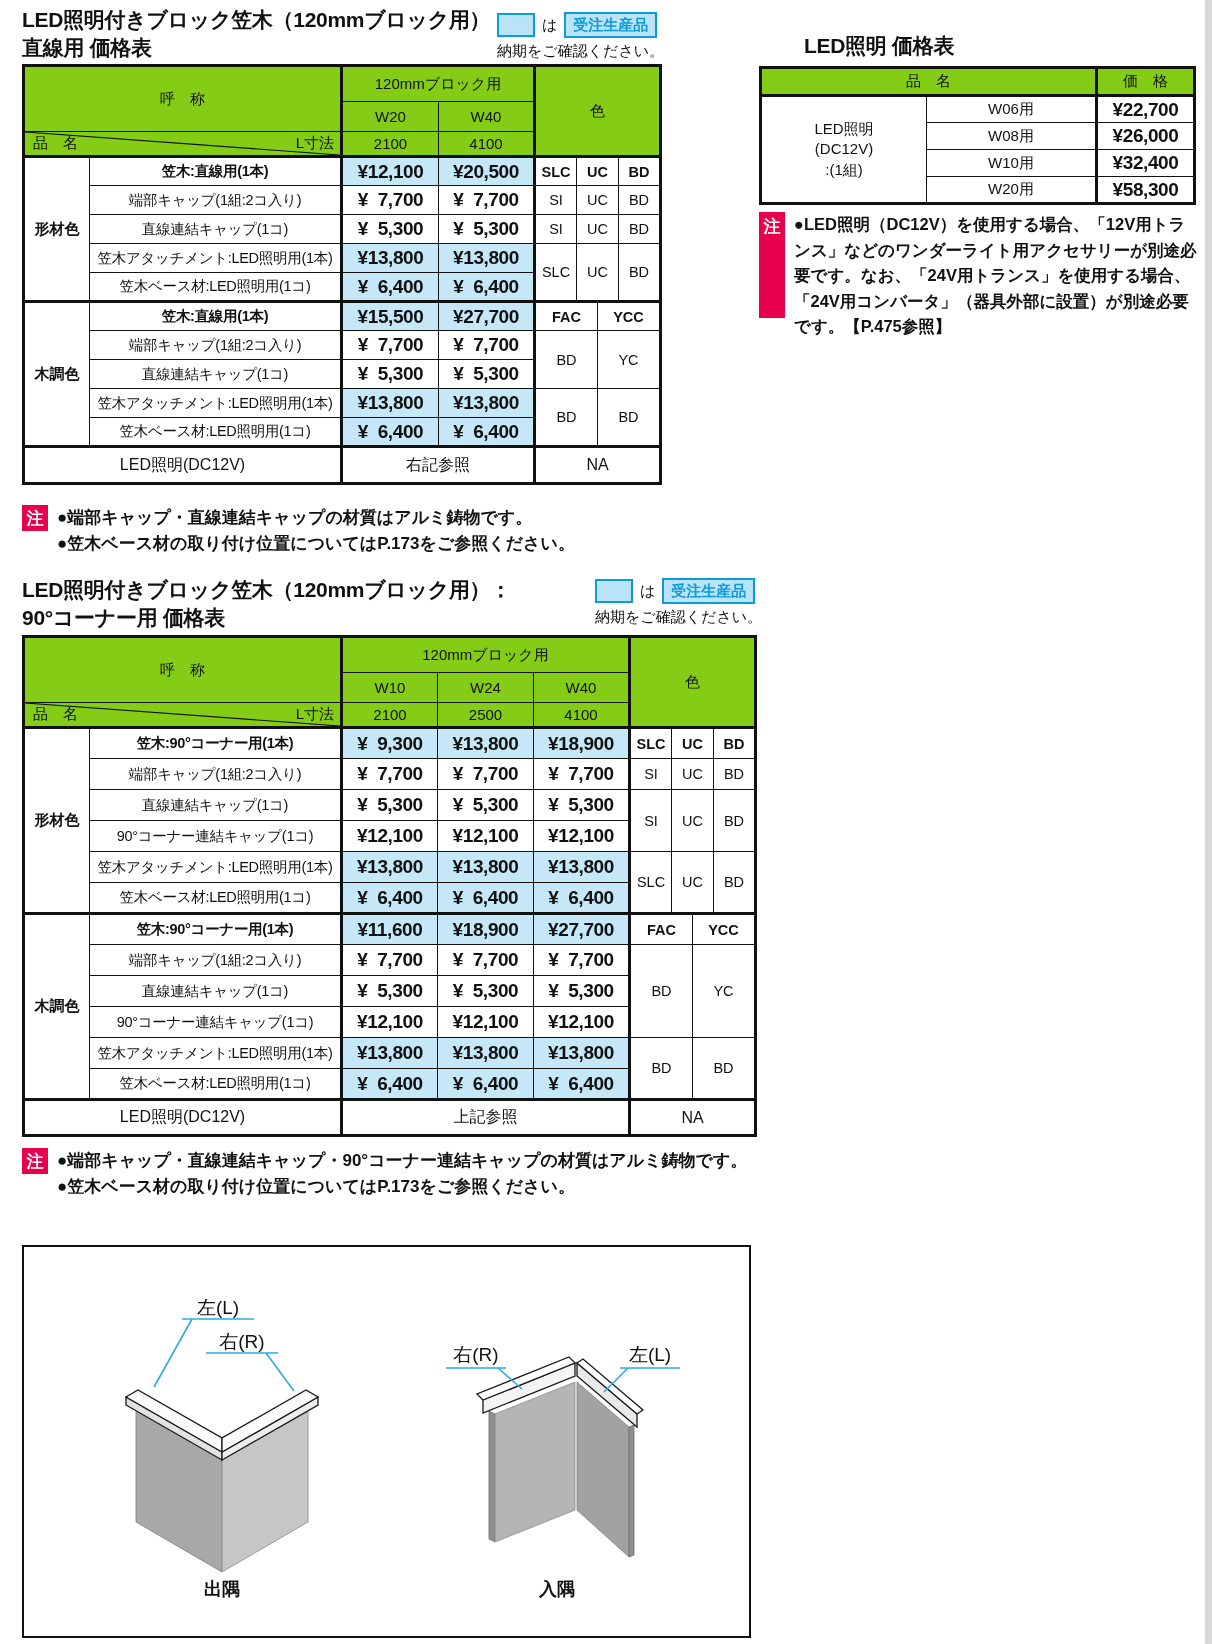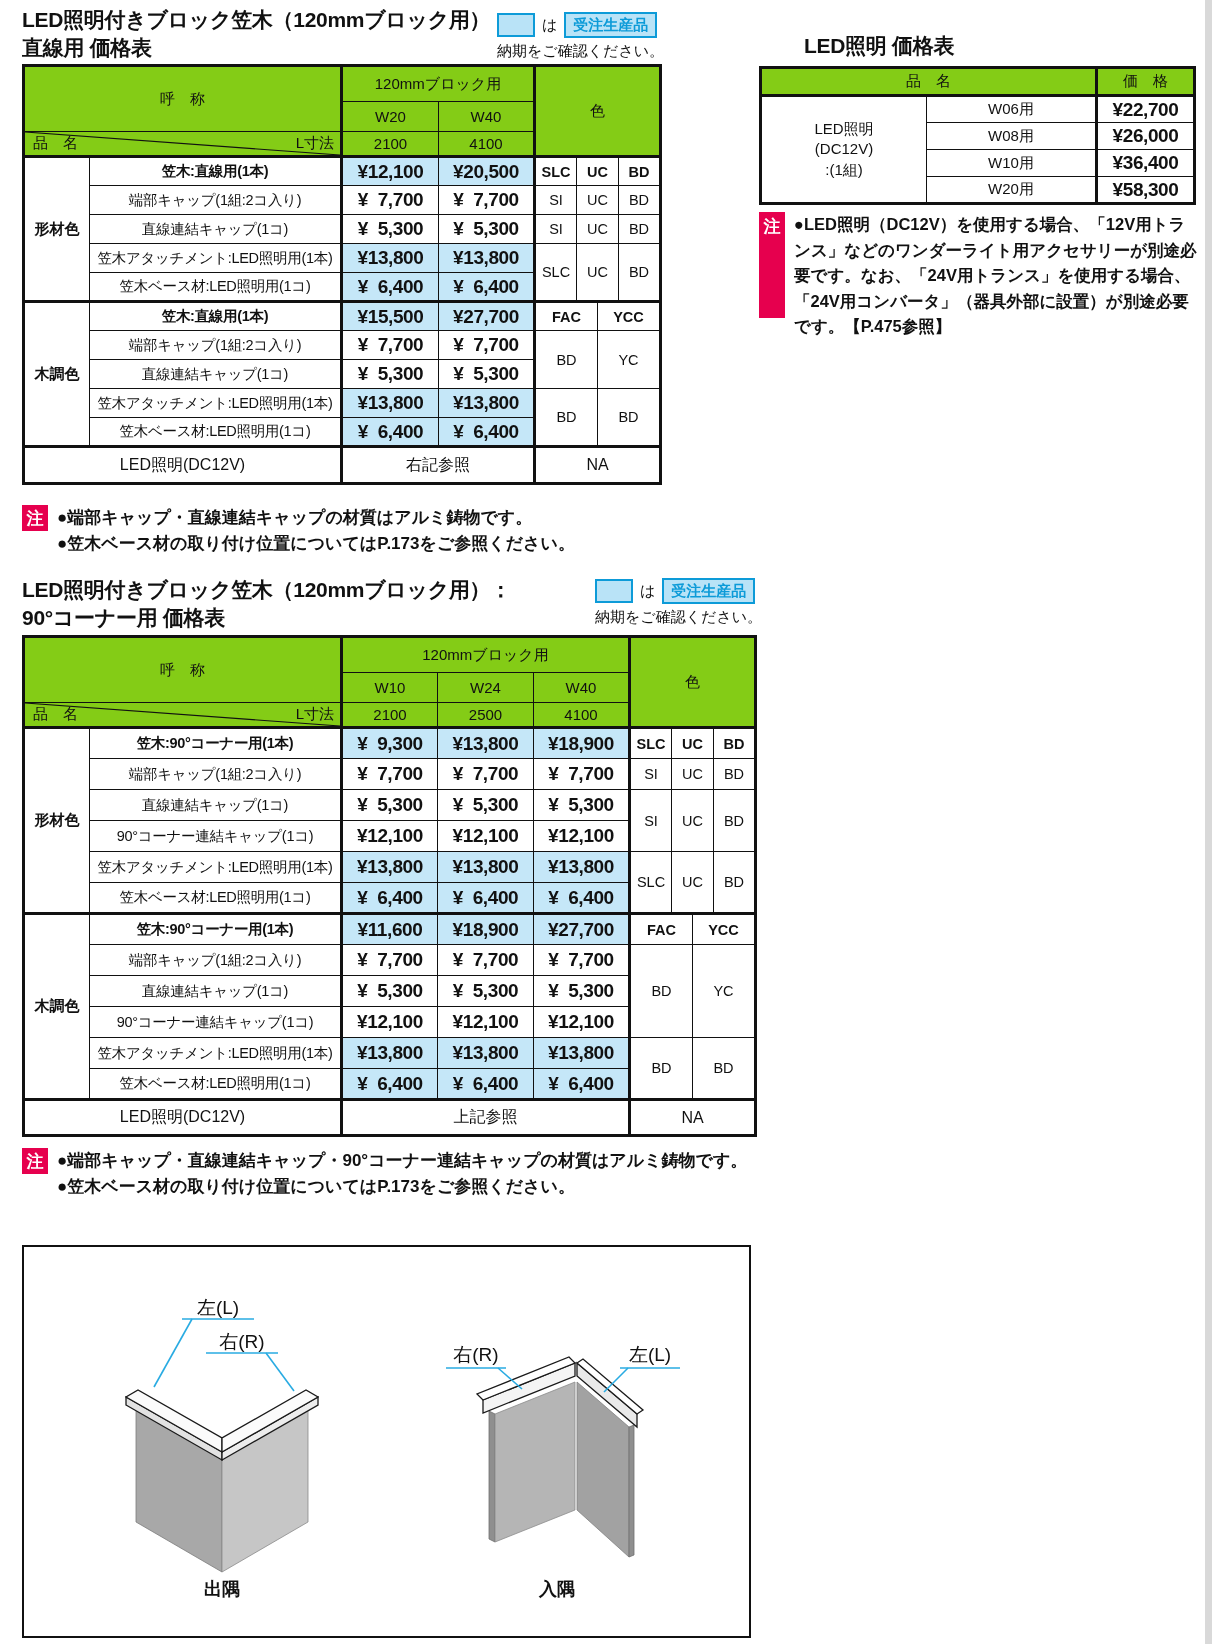--- a/index.html
+++ b/index.html
@@ -216,21 +216,21 @@
 :(1組)</td>
     <td>W06用</td>
     <td class="price vthl">¥22,700</td>
   </tr>
   <tr class="r27">
     <td>W08用</td>
     <td class="price vthl">¥26,000</td>
   </tr>
   <tr class="r27">
     <td>W10用</td>
-    <td class="price vthl">¥36,400</td>
+    <td class="price vthl">¥32,400</td>
   </tr>
   <tr class="r27">
     <td>W20用</td>
     <td class="price vthl">¥58,300</td>
   </tr>
 </tbody>
   </table>
 
 <div class="abs note" style="left:759px; top:212px; width:445px;">
   <span class="chu tall">注</span>

